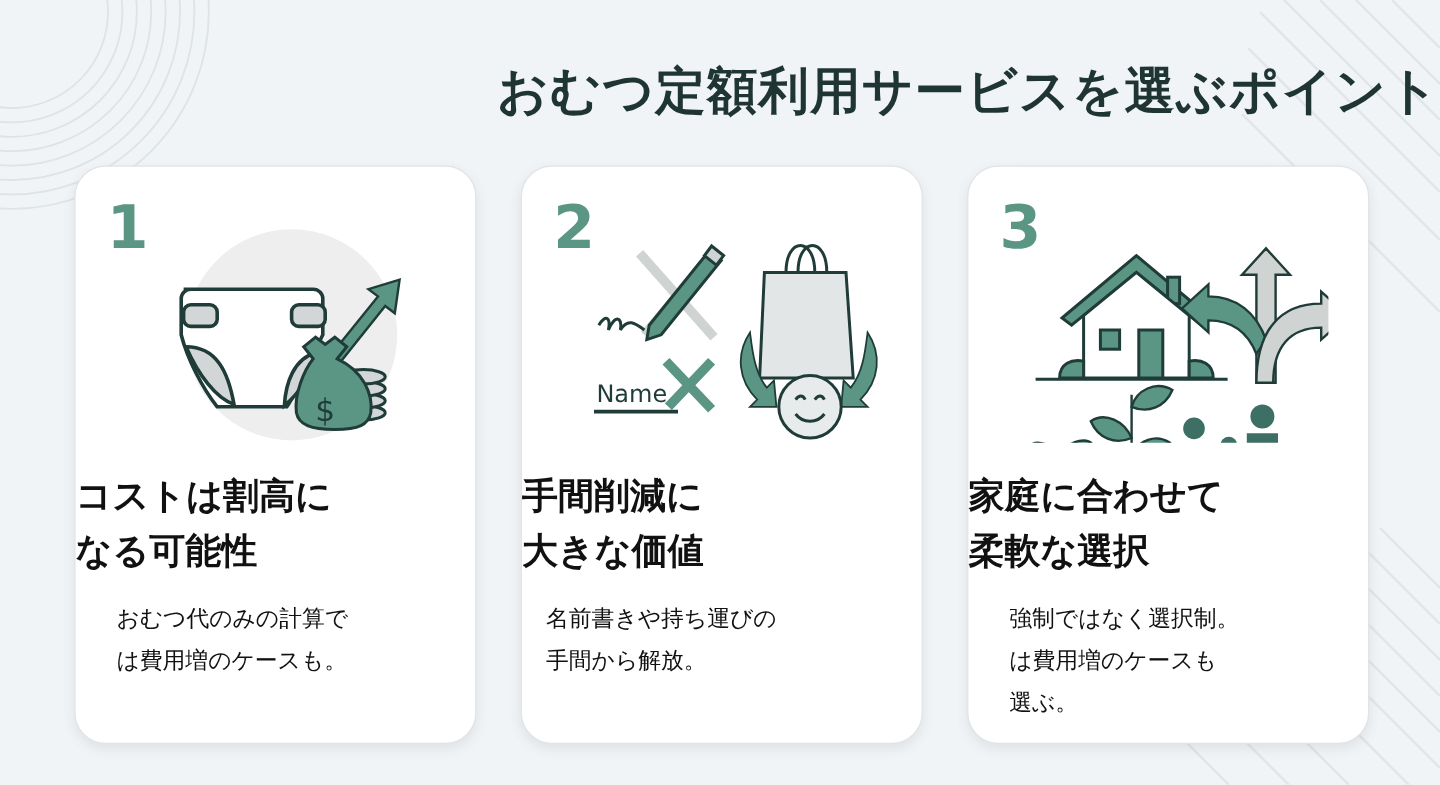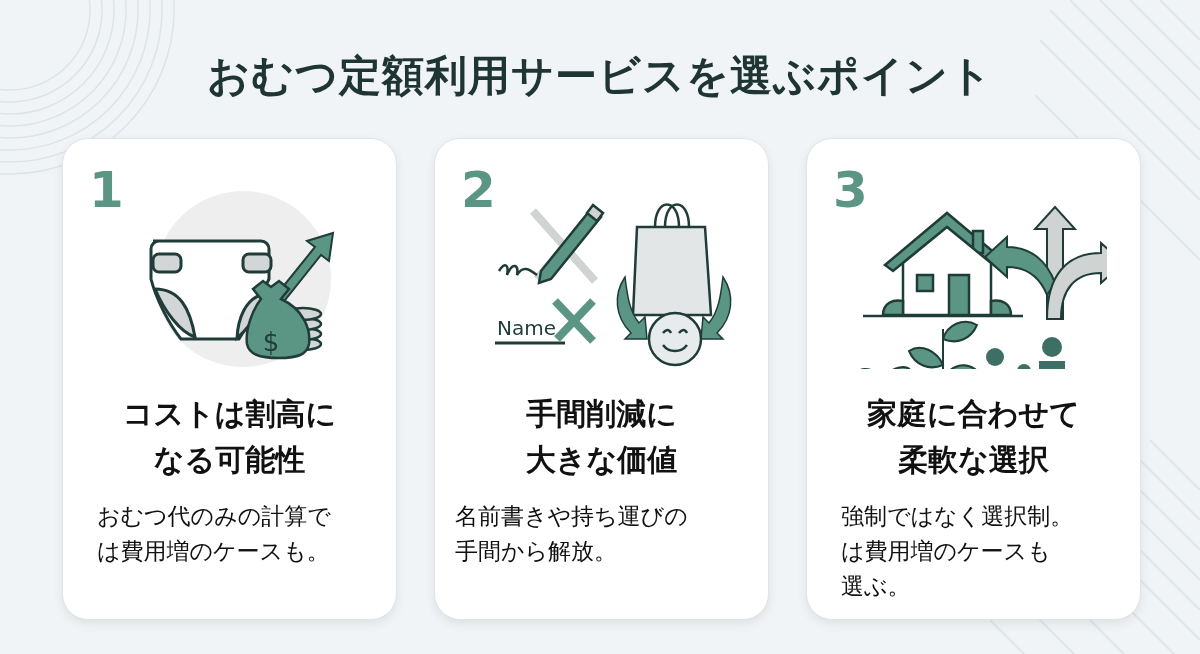--- a/index.html
+++ b/index.html
@@ -6,43 +6,43 @@
   html, body { width: 1200px; height: 654px; overflow: hidden; }
   body {
     background: #f1f4f6;
     font-family: "DejaVu Sans", "Liberation Sans", sans-serif;
     position: relative;
     color: #111;
   }
   .bg-deco { position: absolute; inset: 0; pointer-events: none; }
   .title {
     position: absolute; left: 0; right: 0; top: 48px;
-    text-align: center; font-size: 42px; font-weight: bold;
+    text-align: right; font-size: 42px; font-weight: bold;
     color: #1f3533; letter-spacing: 1px;
   }
   .card {
     position: absolute; top: 138px; width: 335px; height: 482px;
     background: #ffffff; border-radius: 26px;
     border: 1px solid #dfe4e6;
     box-shadow: 0 4px 10px rgba(60,80,90,0.10);
   }
   .card .num {
     position: absolute; left: 26px; top: 26px;
     font-size: 50px; font-weight: bold; color: #5b9583;
     line-height: 1;
   }
   .card .illus { position: absolute; left: 40px; top: 40px; width: 260px; height: 190px; }
   .card .heading {
     position: absolute; left: 0; right: 0; top: 252px;
-    text-align: center; font-size: 30px; font-weight: bold; line-height: 46px;
+    text-align: left; font-size: 30px; font-weight: bold; line-height: 46px;
     color: #111; white-space: pre-line;
   }
   .card .desc {
     position: absolute; left: 34px; right: 22px; top: 360px;
-    font-size: 23px; line-height: 35px; color: #111; white-space: pre-line;
+    font-size: 19px; line-height: 35px; color: #111; white-space: pre-line;
   }
   .card.c2 .desc { left: 20px; right: 20px; }
   .c1 { left: 62px; }
   .c2 { left: 434px; }
   .c3 { left: 806px; }
 </style>
 </head>
 <body>
 
 <svg class="bg-deco" width="1200" height="654" viewBox="0 0 1200 654">

